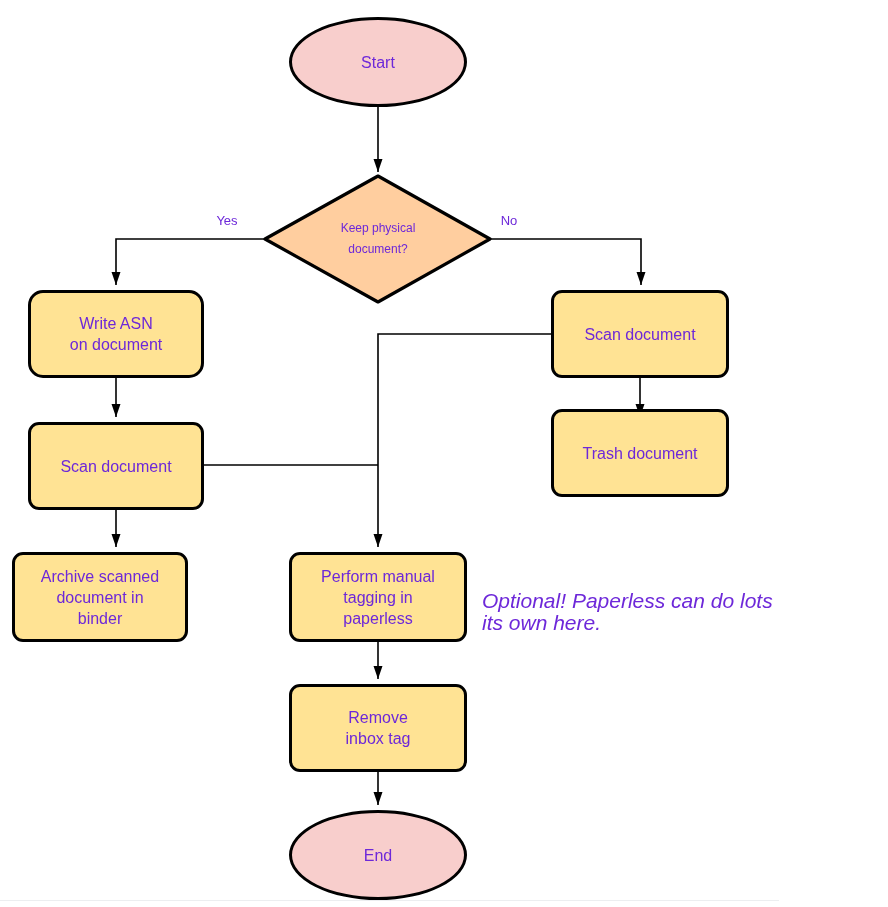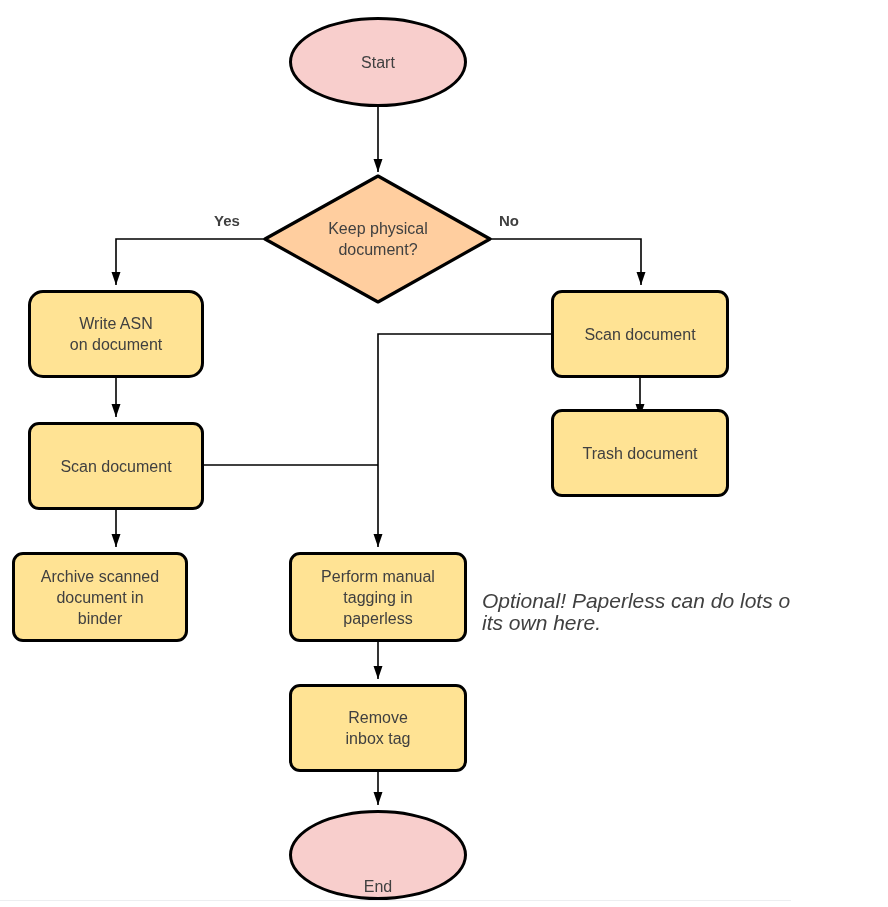--- a/index.html
+++ b/index.html
@@ -7,22 +7,21 @@
     padding: 0;
     background: #ffffff;
   }
   .canvas {
     position: relative;
     width: 779px;
     height: 907px;
     background: #ffffff;
     overflow: hidden;
     font-family: "Liberation Sans", sans-serif;
-    color: #404040;
-    padding-left: 12px;
+    color: #6d28d9;
   }
   .edge-layer {
     position: absolute;
     left: 0;
     top: 0;
     width: 888px;
     height: 907px;
   }
   .edge {
     fill: none;
@@ -52,30 +51,29 @@
     border-radius: 50%;
   }
   .process {
     background: var(--process-fill, #ffe394);
     border: 3px solid var(--stroke, #000000);
     border-radius: 11px;
   }
   .decision-label {
     position: absolute;
     text-align: center;
-    font-size: 16px;
+    font-size: 12px;
     line-height: 21px;
     white-space: pre-line;
   }
   .edge-label {
     position: absolute;
-    font-size: 15px;
+    font-size: 13px;
     line-height: 17px;
     text-align: center;
-    font-weight: bold;
   }
   .note {
     position: absolute;
     font-style: italic;
     font-size: 21px;
     line-height: 22px;
     white-space: pre-line;
   }
   .bottom-divider {
     position: absolute;
@@ -145,21 +143,21 @@
   <div class="node process" style="left:289px; top:684px; width:178px; height:88px;">
     <span>Remove
 inbox tag</span>
   </div>
   <div class="node process" style="left:289px; top:552px; width:178px; height:90px;">
     <span>Perform manual
 tagging in
 paperless</span>
   </div>
 
-  <div class="node terminal" style="left:289px; top:810px; width:178px; height:90px;align-items:flex-end;">
+  <div class="node terminal" style="left:289px; top:810px; width:178px; height:90px;">
     <span>End</span>
   </div>
 
   <div class="note" style="left:482px; top:590px; width:400px;">Optional! Paperless can do lots of work on
 its own here.</div>
 
   <div class="bottom-divider"></div>
 </div>
 
 </body></html>

